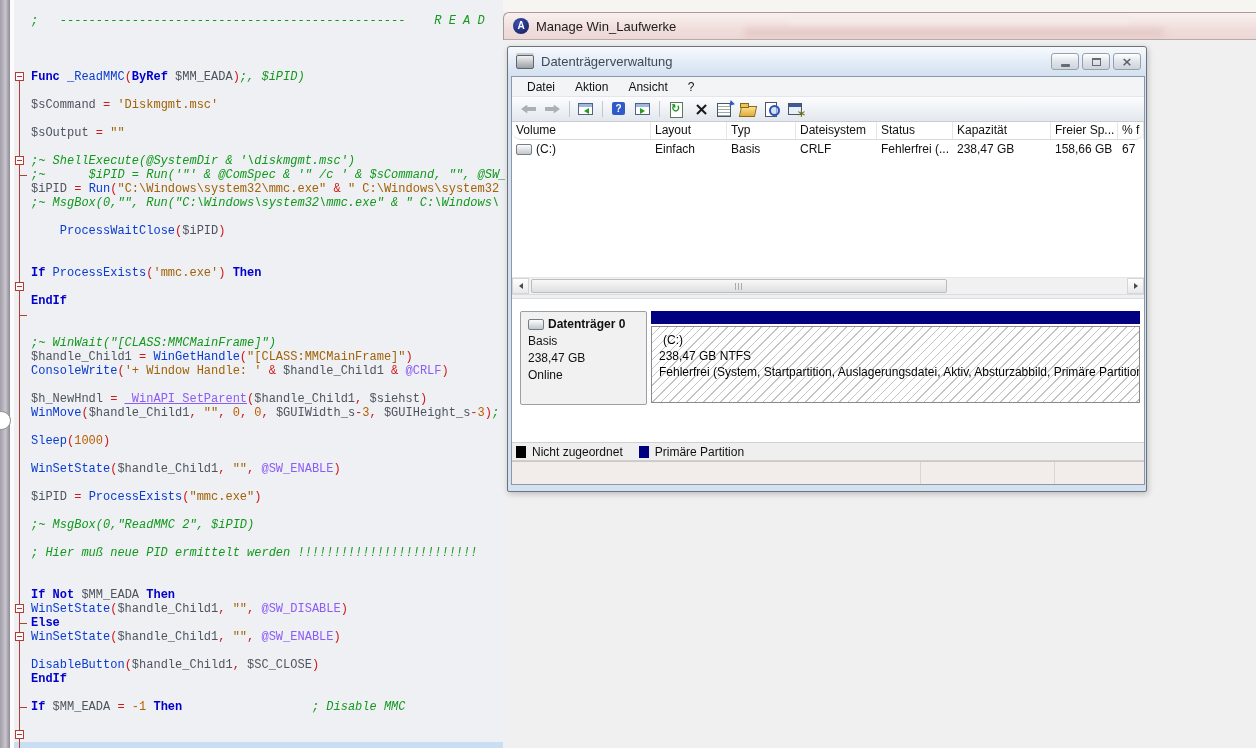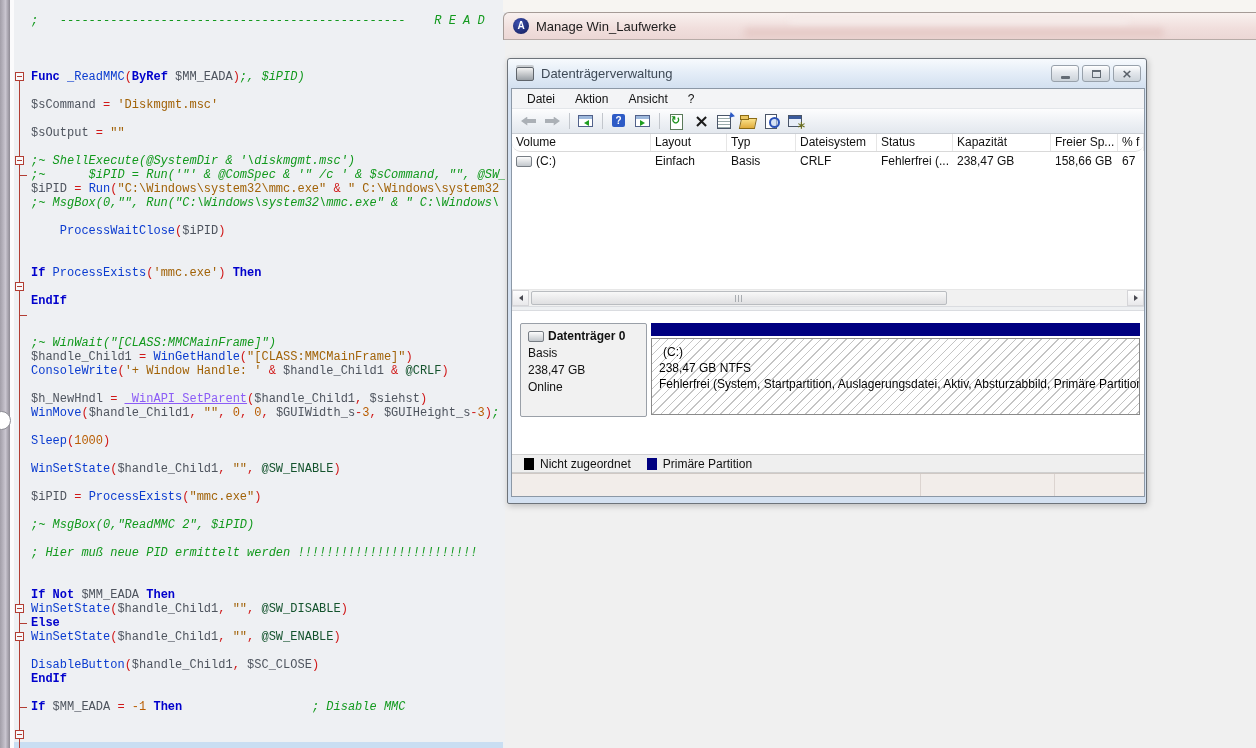--- a/index.html
+++ b/index.html
@@ -21,21 +21,21 @@
   .ed-circle{position:absolute;left:-8px;top:411px;width:17px;height:17px;background:#fff;
              border:1px solid #8c8c94;border-radius:50%;z-index:4;}
   #code-lines{position:absolute;left:31px;top:14px;font:12px/14px "Liberation Mono",monospace;color:#222;}
   .code-line{height:14px;white-space:pre;}
   .tk-kw{color:#0000cc;font-weight:bold}
   .tk-fn{color:#0a3bd0}
   .tk-ud{color:#8b5cf6;text-decoration:underline}
   .tk-vr{color:#4e545e}
   .tk-st{color:#a16207}
   .tk-op{color:#d01818}
-  .tk-mc{color:#14532d}
+  .tk-mc{color:#8b5cf6}
   .tk-nb{color:#b85c00}
   .tk-cm{color:#12991d;font-style:italic}
   .tk-pl{color:#222}
 
   
   #top-strip{position:absolute;left:503px;top:0;width:753px;height:12px;background:#f7f5f2;}
   #outer-win{position:absolute;left:503px;top:12px;width:753px;height:736px;}
   .ow-title{position:absolute;left:0;top:0;width:753px;height:28px;box-sizing:border-box;
             background:linear-gradient(180deg,#f9f1ef,#f0dedc 60%,#ecd7d5);
             border:1px solid #a59b97;border-right:none;border-bottom:1px solid #b7aba7;
@@ -45,21 +45,21 @@
              background:radial-gradient(circle at 35% 30%,#3c4eae,#121c58);}
   .autoit-ic::before{content:'A';display:block;color:#fff;font:bold 10px/16px "Liberation Sans",sans-serif;text-align:center;}
   .smudge{position:absolute;border-radius:4px;filter:blur(3px);}
   .smudge.s1{left:285px;top:3px;width:340px;height:9px;background:#f5ebe9;}
   .smudge.s2{left:240px;top:15px;width:420px;height:10px;background:#e6cbc8;}
   .ow-lborder{position:absolute;left:0;top:28px;width:4px;height:708px;
               background:linear-gradient(90deg,#b1a49f,#ead Cd8 40%,#cabcb8);}
   .ow-body{position:absolute;left:4px;top:28px;width:749px;height:708px;background:#f0f0f0;}
 
   
-  #mmc{position:absolute;left:507px;top:58px;width:640px;height:446px;box-sizing:border-box;
+  #mmc{position:absolute;left:507px;top:46px;width:640px;height:446px;box-sizing:border-box;
        background:#d4e1f1;border:1px solid #6d737a;border-radius:3px 3px 2px 2px;
        box-shadow:1px 2px 6px rgba(0,0,0,.22);}
   .mmc-title{height:27px;display:flex;align-items:center;padding:1px 5px 0 8px;
              background:linear-gradient(180deg,#f7fafd,#e4edf7 50%,#d4e1f0);border-radius:3px 3px 0 0;}
   .mmc-title .t{font-size:13px;color:#3f4a56;margin-left:7px;flex:1;}
   .mmc-title-icon{width:16px;height:12px;flex:none;border:1px solid #5f656c;border-radius:2px;
                   background:linear-gradient(#f2f2f2,#9aa0a6);box-shadow:0 -2px 0 #c8ccd0;}
   .cap-group{display:flex;}
   .cap-btn{width:28px;height:17px;box-sizing:border-box;border:1px solid #98a1ab;border-radius:3px;
            background:linear-gradient(#ffffff,#e3e7ec 45%,#ccd3da);display:inline-flex;
@@ -131,21 +131,21 @@
   .dl-line{font-size:12px;color:#111;margin-top:3px;}
   .partition{position:absolute;left:139px;top:12px;width:489px;height:94px;}
   .p-bar{height:13px;background:#000080;}
   .p-hatch{position:absolute;left:0;right:0;top:15px;bottom:2px;box-sizing:border-box;border:1px solid #8a8a8a;
            background:repeating-linear-gradient(135deg,#ffffff 0 5px,#c4c4c4 5px 6px);
            padding:5px 0 0 7px;overflow:hidden;}
   .ph{font-size:12px;color:#000;line-height:16px;white-space:nowrap;text-shadow:0 0 2px #fff,1px 0 1px #fff;}
   .ph-label{padding-left:4px;}
 
   .legend{height:19px;flex:none;box-sizing:border-box;background:#efefef;border-top:1px solid #d0d0d0;
-          border-bottom:1px solid #cfcfcf;display:flex;align-items:center;padding-left:12px;gap:16px;}
+          border-bottom:1px solid #cfcfcf;display:flex;align-items:center;padding-left:4px;gap:16px;}
   .lg-item{display:flex;align-items:center;gap:6px;font-size:12px;color:#111;}
   .lg-swatch{width:10px;height:12px;flex:none;}
   .statusbar{height:23px;flex:none;box-sizing:border-box;background:#f2edea;border-top:1px solid #cfc8c4;display:flex;}
   .st-cell{box-sizing:border-box;border-right:1px solid #dcd4d0;height:100%;}
   .st-cell:nth-child(1){width:409px;} .st-cell:nth-child(2){width:134px;} .st-cell:nth-child(3){flex:1;border-right:none;}
 </style>
 </head>
 <body>
 
 <div id="stage">

